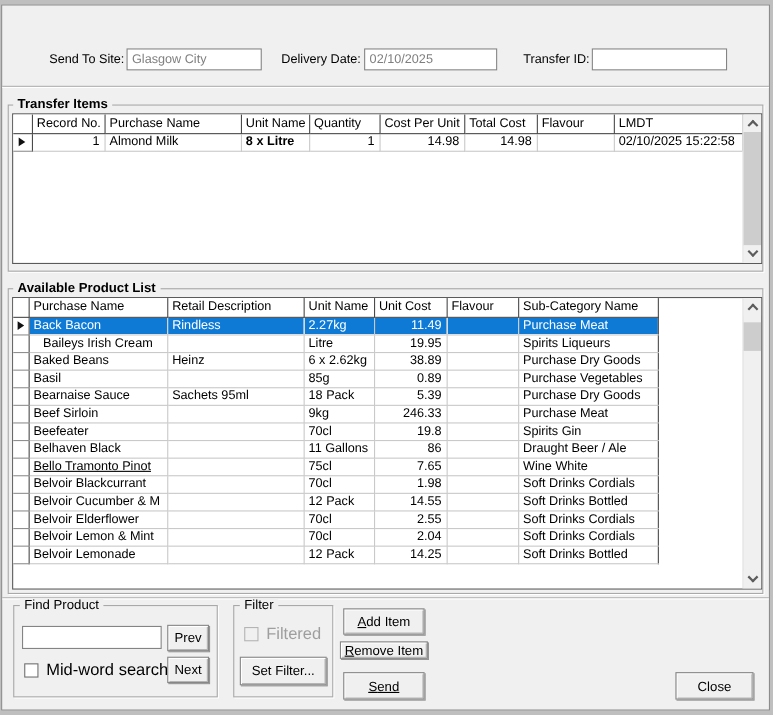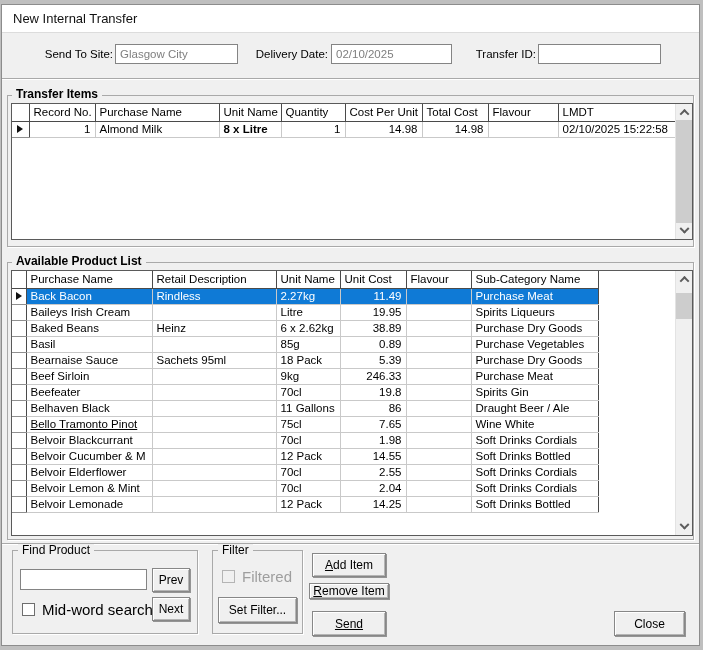--- a/index.html
+++ b/index.html
@@ -63,23 +63,20 @@
               border:1px solid #6e6e6e; }
   .checkbox.disabled { border-color:#b4b4b4; background:#f0f0f0; }
   .cblabel { position:absolute; font-size:15px; line-height:13px; }
   .cblabel.disabled { color:#9e9e9e; }
 </style>
 </head>
 <body>
 
 <div class="window">
 
-  <div class="titlebar">
-    <span>New Internal Transfer</span>
-  </div>
 
   <span class="lbl r" style="left:20px; top:39px; width:91px;">Send To Site:</span>
   <input class="tb dim" style="left: 113px; top: 39px; width: 123px; height: 20px;" readonly="" value="Glasgow City">
   <span class="lbl r" style="left:250px; top:39px; width:76px;">Delivery Date:</span>
   <input class="tb dim" style="left: 329px; top: 39px; width: 121px; height: 20px;" readonly="" value="02/10/2025">
   <span class="lbl r" style="left:470px; top:39px; width:64px;">Transfer ID:</span>
   <input class="tb" style="left: 536px; top: 39px; width: 123px; height: 20px;" value="">
 
   <div class="divider" style="top:73px;"></div>
 
@@ -167,21 +164,21 @@
             <td class="sel"><span class="marker"></span></td>
             <td style="text-align: left;">Back Bacon</td>
             <td style="text-align: left;">Rindless</td>
             <td style="text-align: left;">2.27kg</td>
             <td style="text-align: right;">11.49</td>
             <td style="text-align: left;"></td>
             <td style="text-align: left;">Purchase Meat</td>
           </tr>
           <tr>
             <td class="sel"></td>
-            <td style="text-align: left; margin-left: 36px;">Baileys Irish Cream</td>
+            <td style="text-align: center; margin-left: 36px;">Baileys Irish Cream</td>
             <td style="text-align: left;"></td>
             <td style="text-align: left;">Litre</td>
             <td style="text-align: right;">19.95</td>
             <td style="text-align: left;"></td>
             <td style="text-align: left;">Spirits Liqueurs</td>
           </tr>
           <tr>
             <td class="sel"></td>
             <td style="text-align: left;">Baked Beans</td>
             <td style="text-align: left;">Heinz</td>

